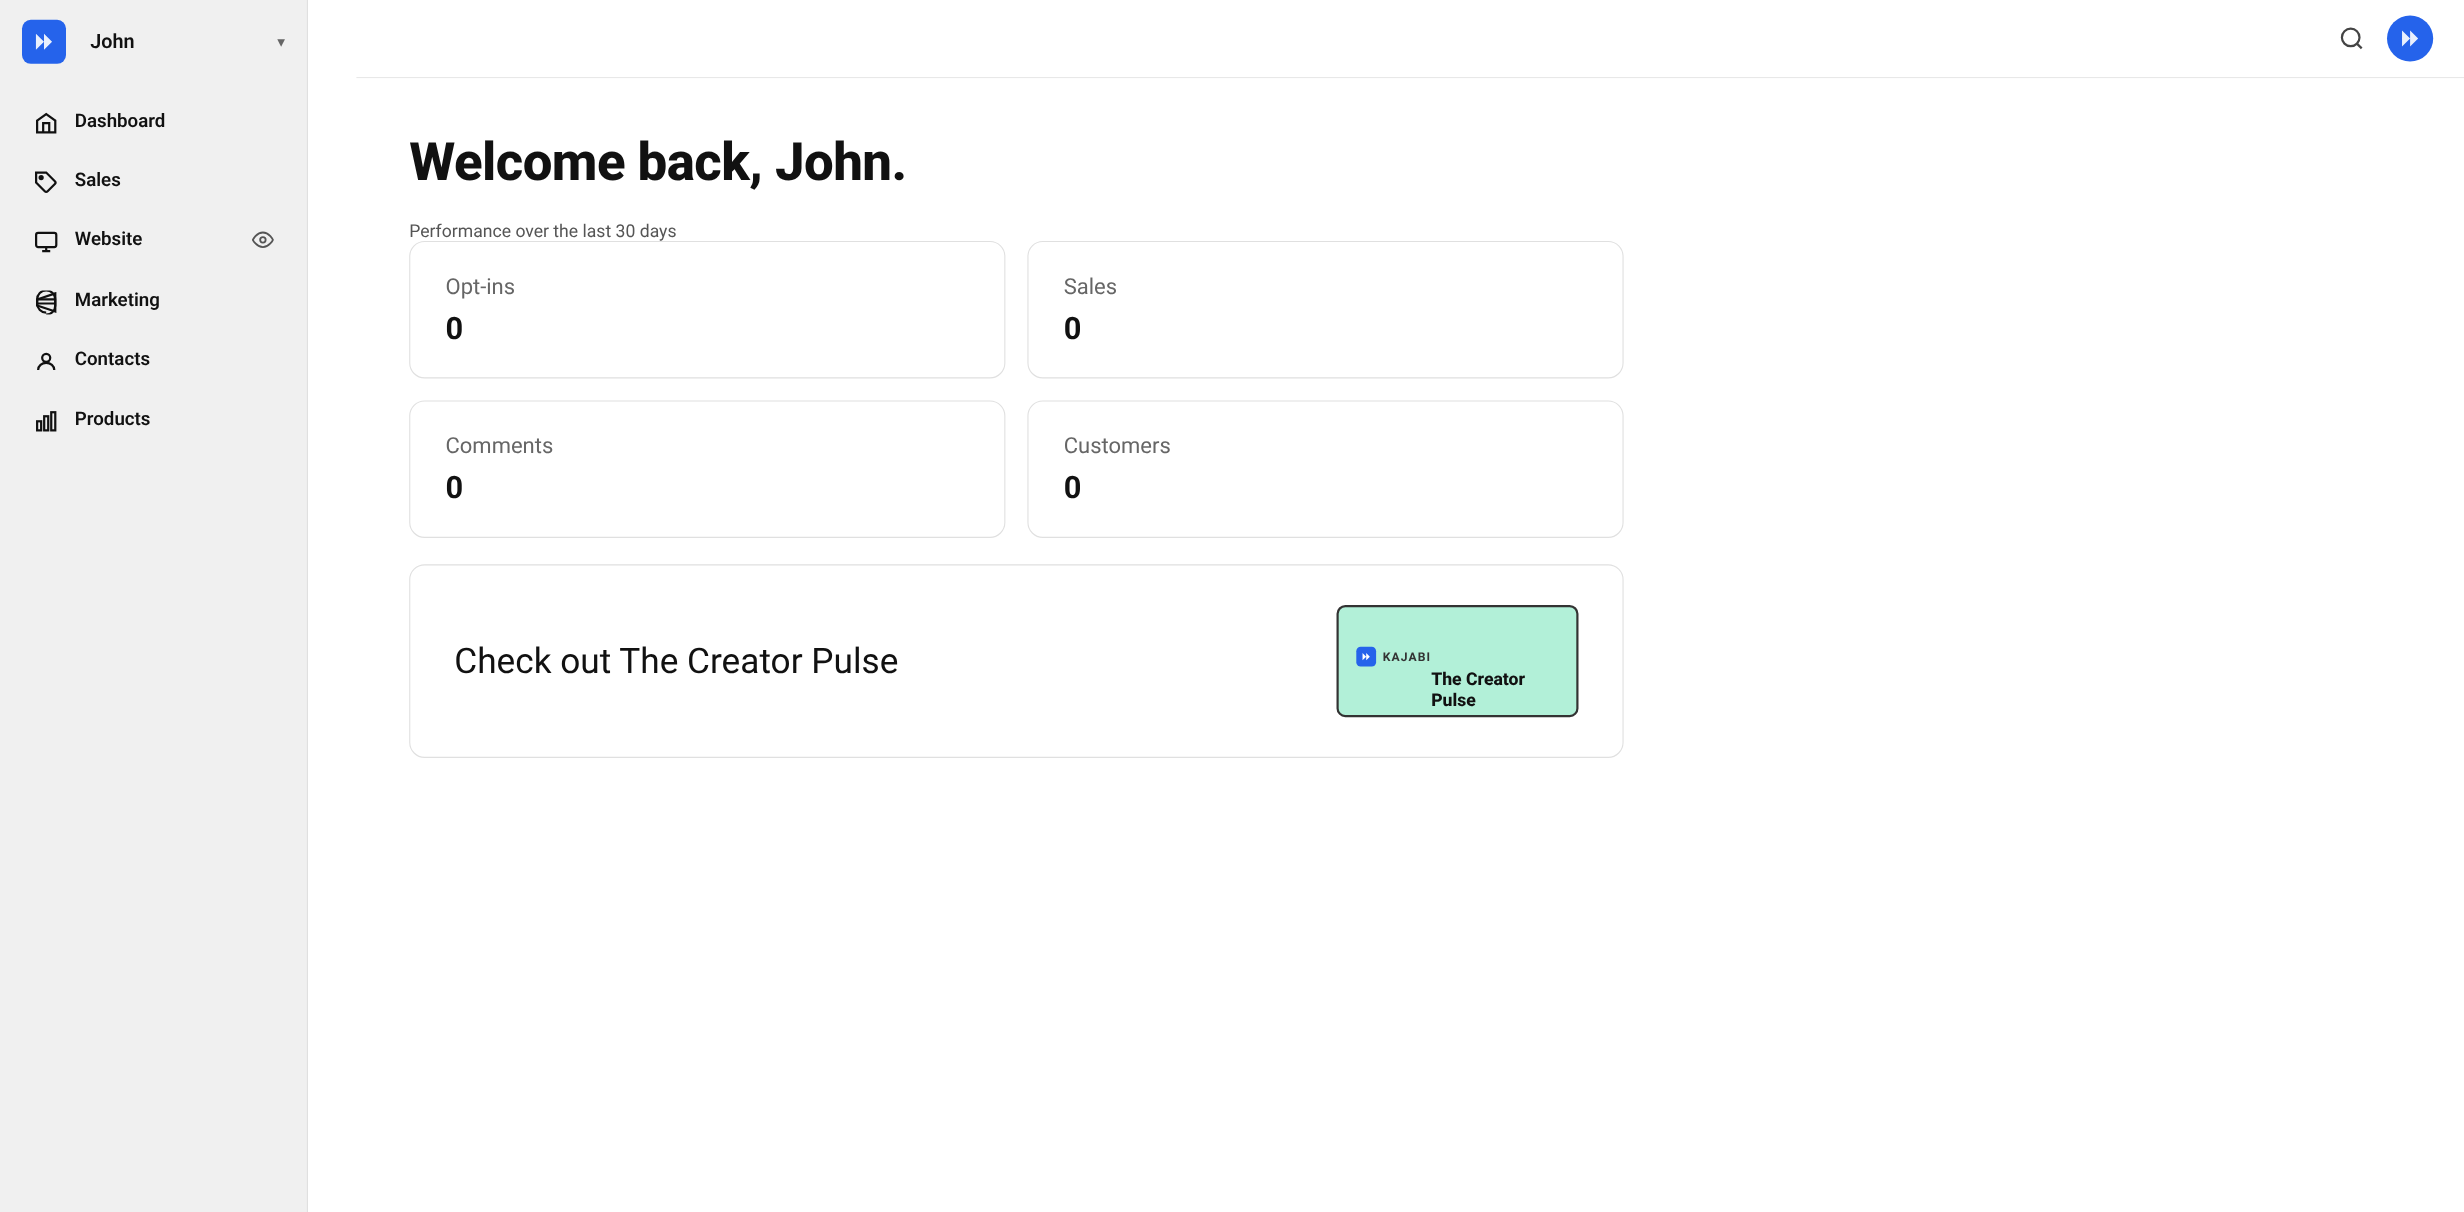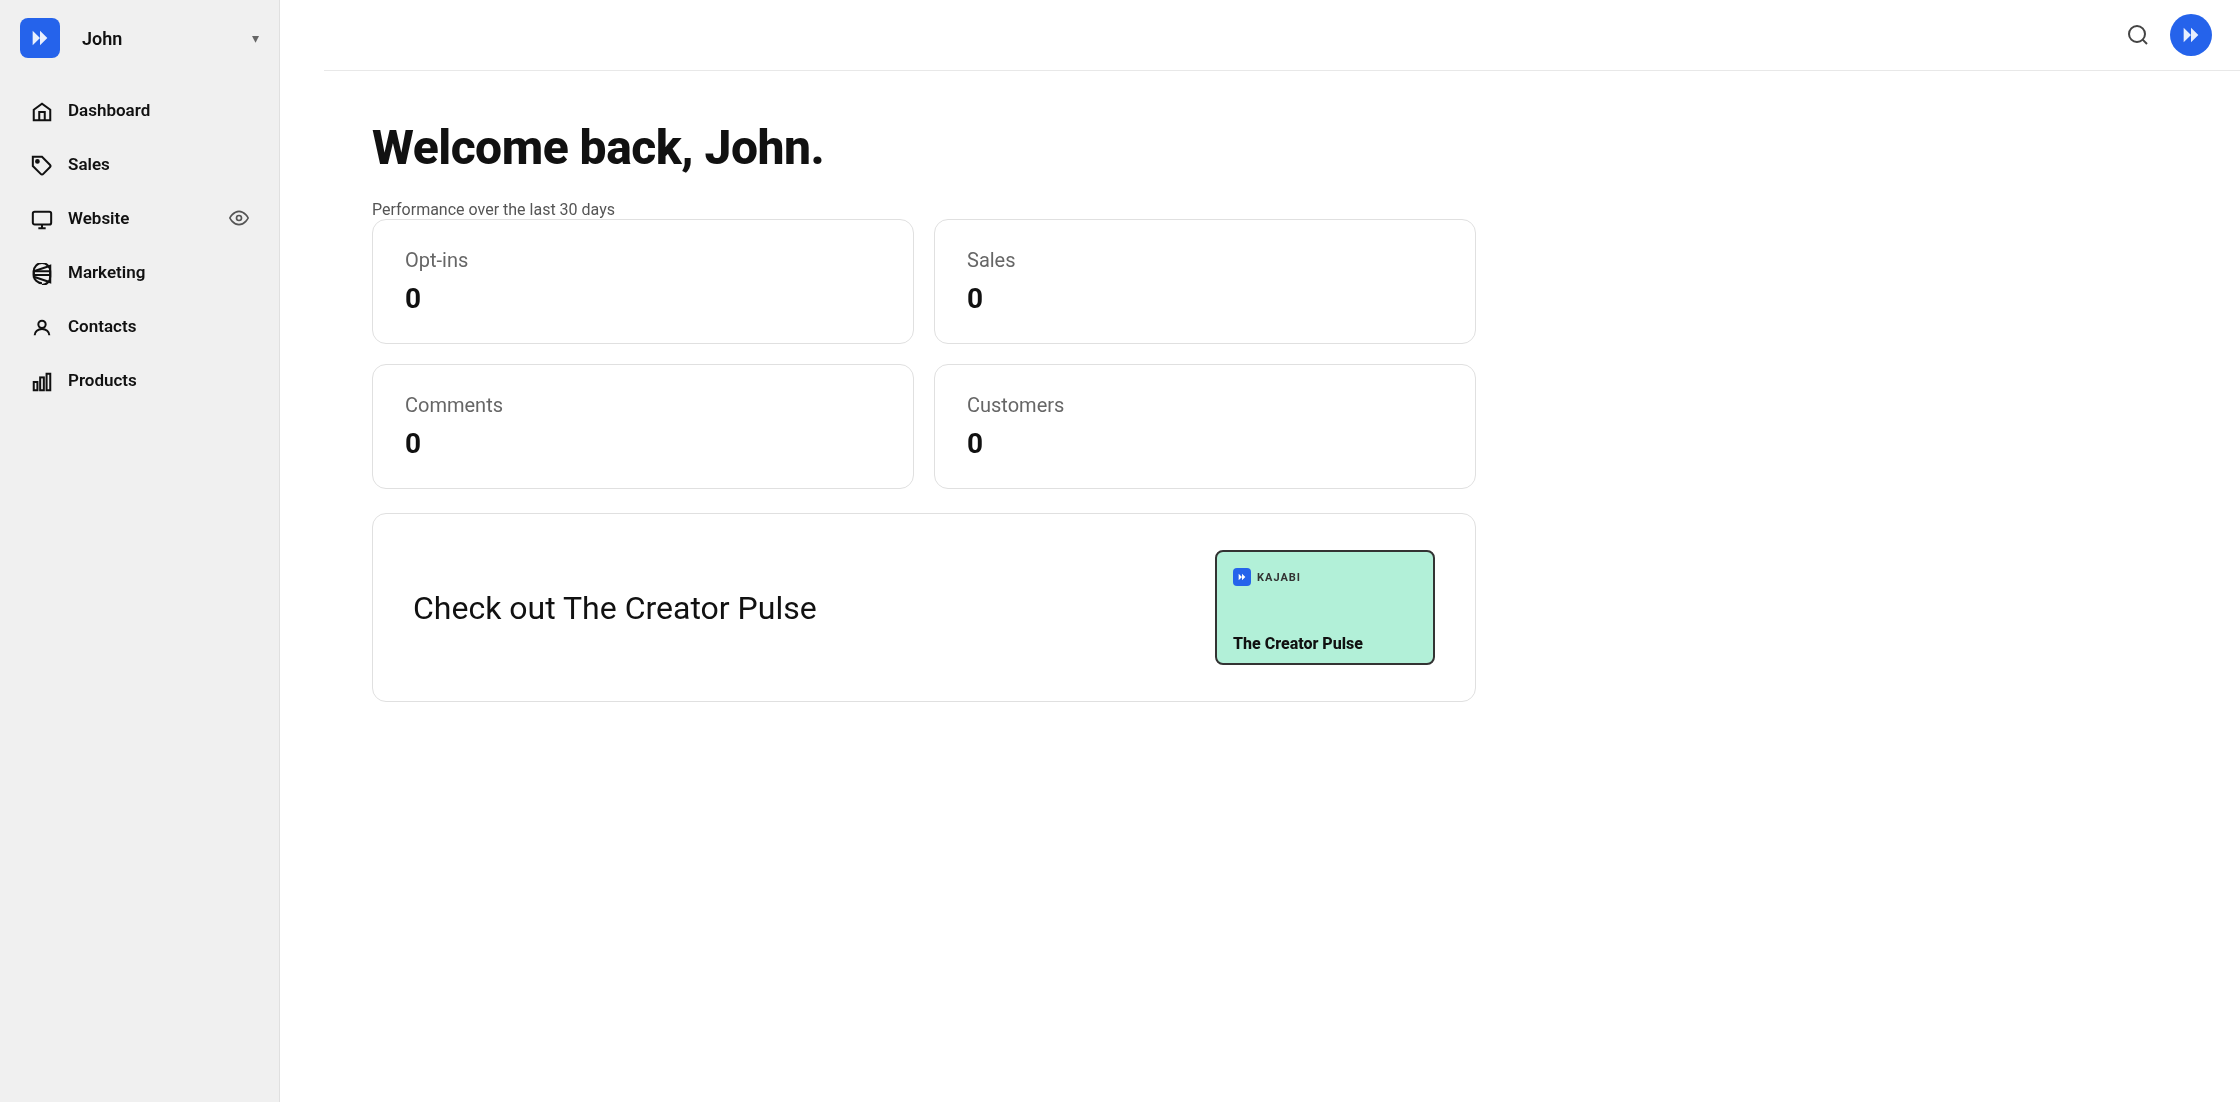--- a/index.html
+++ b/index.html
@@ -206,25 +206,25 @@
     }
 
     .creator-pulse-title {
       font-size: 32px;
       font-weight: 400;
       color: #111;
     }
 
     .creator-pulse-preview {
       width: 220px;
-      height: 115px;
+      height: 102px;
       background: #b2f0d8;
       border-radius: 8px;
       display: flex;
-      flex-direction: column;
+      flex-direction: row;
       padding: 16px;
       position: relative;
       flex-shrink: 0;
       border: 2px solid #333;
     }
 
     .kajabi-brand {
       display: flex;
       align-items: center;
       gap: 6px;

